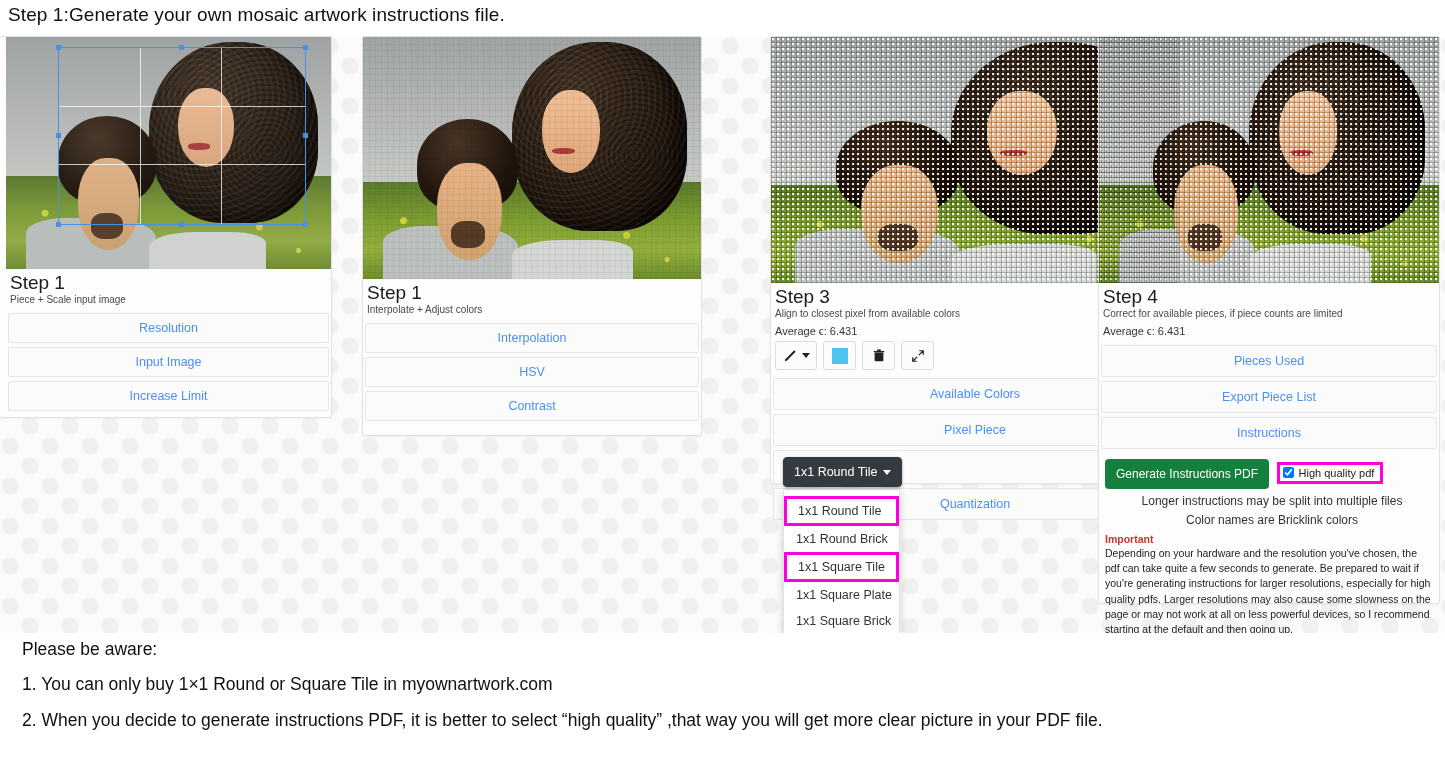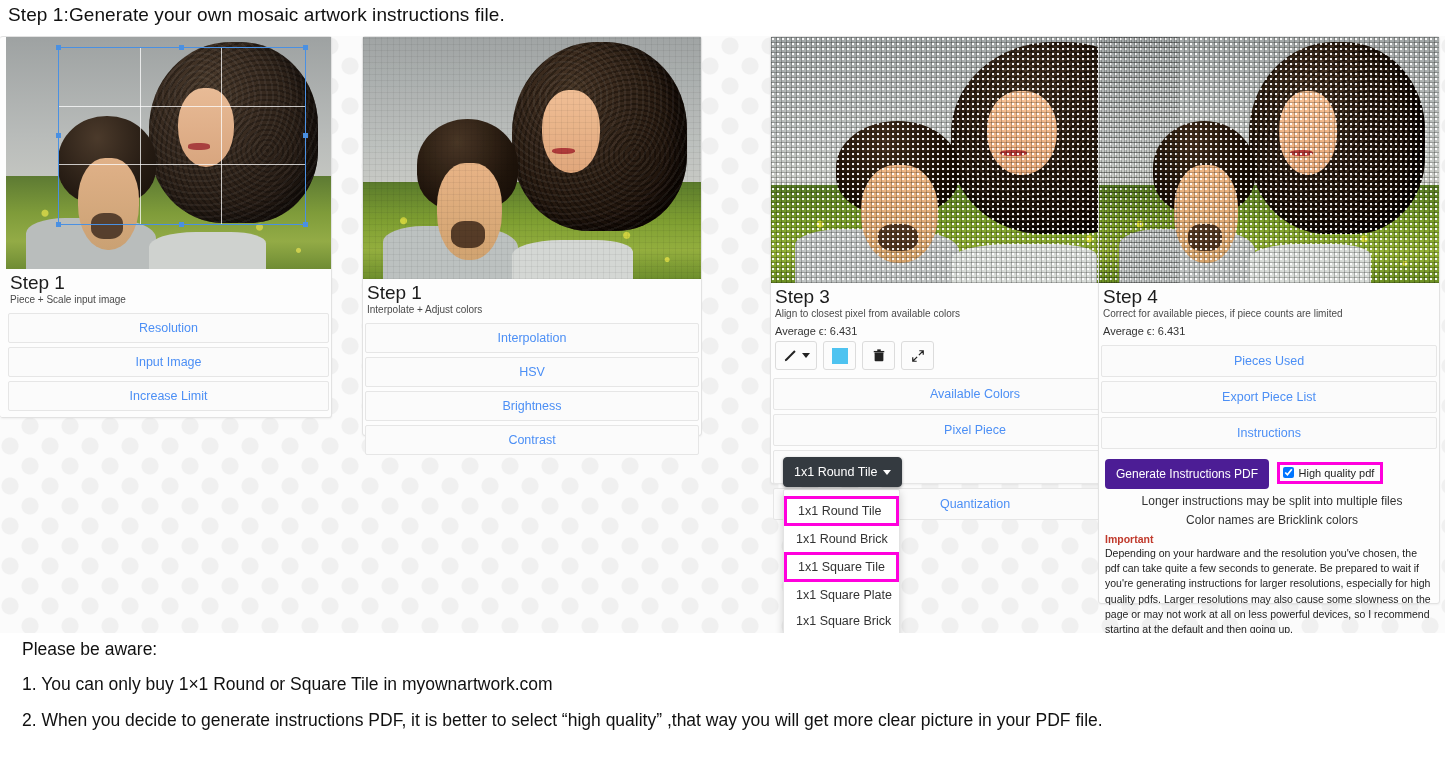--- a/index.html
+++ b/index.html
@@ -169,21 +169,21 @@
     position:absolute;left:12px;top:452px;z-index:29;width:115px;
     background:#fff;border:1px solid #e3e3e3;border-radius:2px;
     box-shadow:0 3px 8px rgba(0,0,0,.18);
     padding:6px 0;
   }
   .dd-item{font-size:12.5px;color:#333;padding:6px 12px;white-space:nowrap;cursor:pointer;}
   .dd-item.hl{outline:3px solid #ff00dd;outline-offset:-1px;margin:2px 2px;}
 
   
   .pdf-btn{
-    display:inline-block;background:#4c1d95;color:#fff;border:none;border-radius:4px;
+    display:inline-block;background:#15803d;color:#fff;border:none;border-radius:4px;
     font-size:12px;padding:8px 11px;margin:6px 0 0 6px;cursor:pointer;
     font-family:"Liberation Sans", sans-serif;
   }
   .hq-row{display:inline-flex;align-items:center;gap:5px;margin:5px 0 0 6px;
           outline:3px solid #ff00dd;padding:2px 6px 2px 3px;}
   .hq-row input{width:11px;height:11px;margin:0;}
   .hq-row label{font-size:11px;color:#222;}
   .note{font-size:12px;color:#333;margin:5px 0 0 6px;text-align:center;}
   .imp{font-size:10.5px;color:#c0392b;font-weight:bold;margin:6px 0 1px 6px;}
   .body-note{font-size:10.5px;color:#222;margin:0 8px 0 6px;line-height:1.45;}
@@ -251,21 +251,20 @@
           <div class="shirt"></div>
           <div class="shirt2"></div>
         <div class="face-m"></div>
       </div>
     </div>
     <div class="step-title">Step 1</div>
     <div class="step-sub">Interpolate + Adjust colors</div>
     <div class="lg">
       <div class="lg-item">Interpolation</div>
       <div class="lg-item">HSV</div>
-      <div class="lg-item">Brightness</div>
       <div class="lg-item">Contrast</div>
     </div>
   </div>
 
   <div class="card" id="card3">
     <div class="photo studded">
       <div class="scene">
         <div class="sky"></div>
           <div class="field"></div>
         <div class="hair-f"></div>

